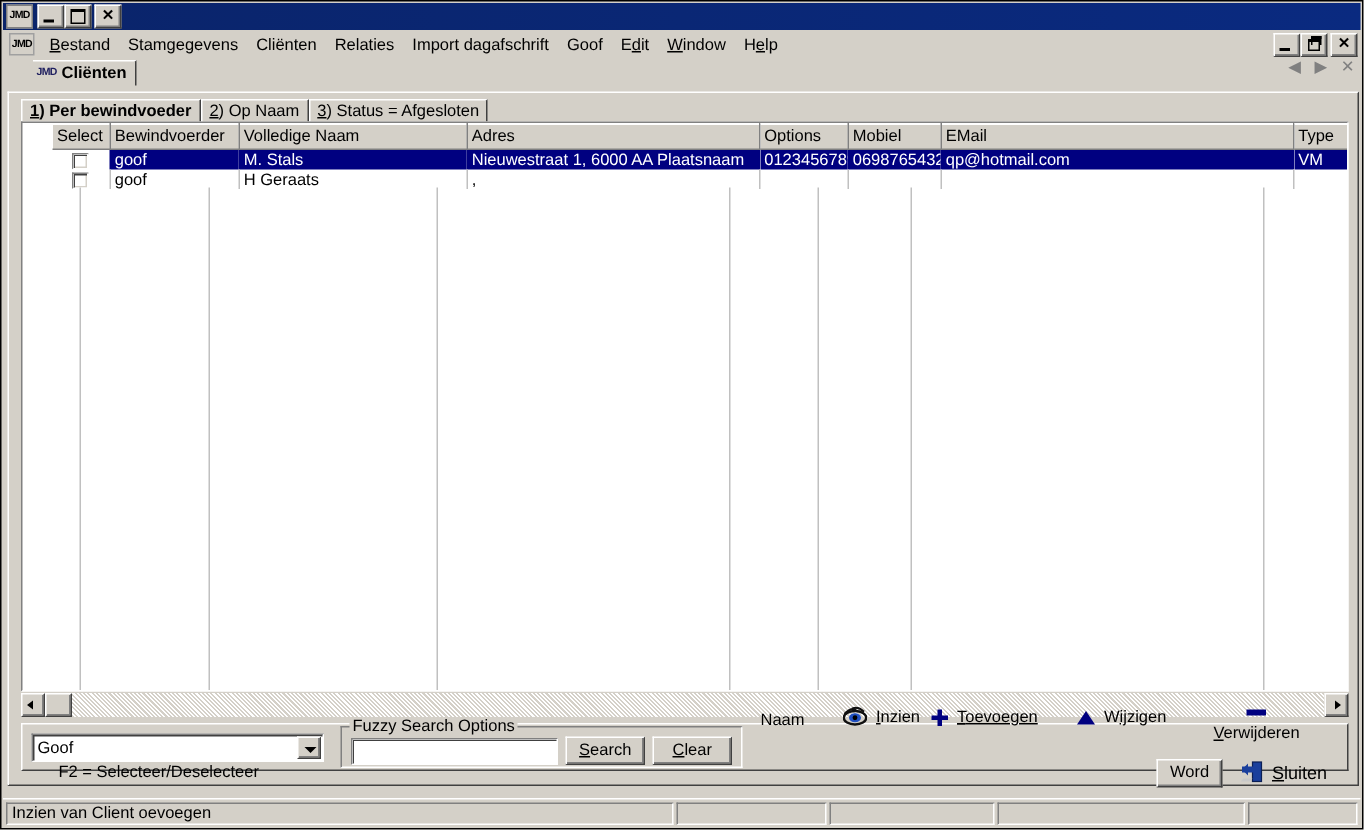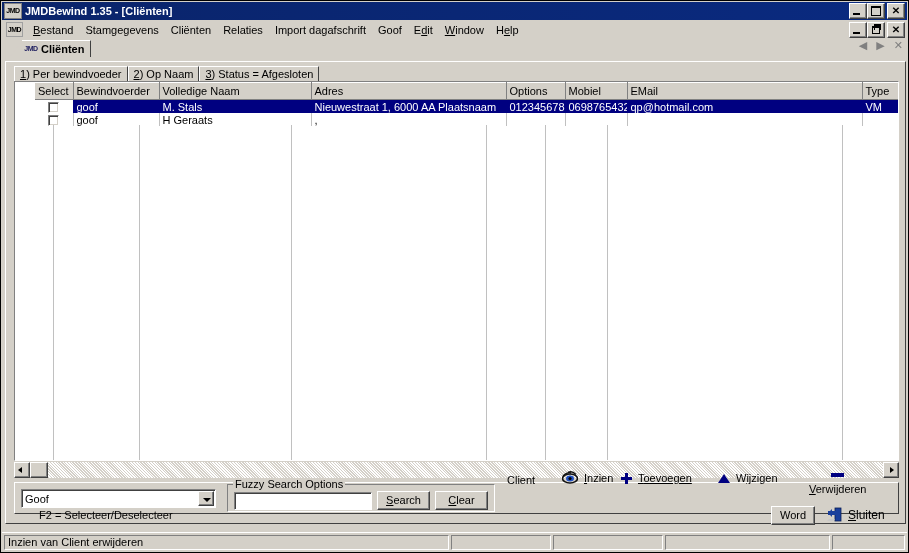--- a/index.html
+++ b/index.html
@@ -179,21 +179,21 @@
     font-size: 11px;
     color: #000;
     background: #d4d0c8;
     border-top: 1px solid #fff;
     border-left: 1px solid #fff;
     border-right: 1px solid #404040;
     box-sizing: border-box;
     white-space: nowrap;
   }
   .tab.active {
-    font-weight: normal;
+    font-weight: bold;
   }
 
   
   .grid-wrap {
     position: absolute;
     left: 8px; top: 19px;
     width: 885px;
     height: 380px;
     background: #fff;
     border-top: 1px solid #808080;
@@ -522,21 +522,20 @@
 
   u.mn { text-decoration: underline; }
 </style>
 </head>
 <body>
 
 <div class="app">
 
   <div class="titlebar">
     <div class="title-icon">JMD</div>
-    <div class="title-text">JMDBewind 1.35 - [Cliënten]</div>
     <div class="sysbtns">
       <div class="sysbtn glyph-min"></div>
       <div class="sysbtn glyph-max"></div>
       <div class="sysbtn glyph-close sep">✕</div>
     </div>
   </div>
 
   <div class="menubar">
     <div class="menu-appicon">JMD</div>
     <div class="menu-item"><u class="mn">B</u><span>estand</span></div>
@@ -663,21 +662,21 @@
         <input type="text" style="width: 100%; height: 100%; border: 0px; outline: 0px; background: transparent; font-size: 11px; font-family: &quot;Liberation Sans&quot;, sans-serif; padding-left: 2px; box-sizing: border-box;" value="">
       </div>
 
       <div class="btn btn-search"><u class="mn">S</u>earch</div>
       <div class="btn btn-clear"><u class="mn">C</u>lear</div>
     </div>
   </div>
 
   <div class="actions">
     <div class="action-item" style="left:506px;top:11px;">
-      <span>Client</span>
+      <span>Naam</span>
     </div>
 
     <div class="action-item" style="left:561px;top:8px;">
       <span class="icon-eye">
         <svg width="16" height="13" viewBox="0 0 16 13">
           <ellipse cx="8" cy="7.5" rx="7.5" ry="4.5" fill="none" stroke="#101010" stroke-width="1.6"></ellipse>
           <ellipse cx="8" cy="7.5" rx="4" ry="3" fill="#2050c0"></ellipse>
           <circle cx="8" cy="7.5" r="1.6" fill="#000"></circle>
           <path d="M1 5 Q5 0.5 9 2" fill="none" stroke="#101010" stroke-width="1.4"></path>
           <path d="M6 1.5 Q10 -0.5 14 3.5" fill="none" stroke="#101010" stroke-width="1.4"></path>
@@ -712,20 +711,20 @@
         <rect x="8" y="1" width="6" height="13" fill="#1a3f9c" stroke="#0b1f55" stroke-width="0.8"></rect>
         <rect x="1" y="4" width="8" height="4" fill="#1a3f9c"></rect>
         <path d="M1 6 L5 2 L5 10 Z" fill="#1a3f9c"></path>
         <path d="M2 12 L8 12 L6 14 L0 14 Z" fill="#c8c8c8"></path>
       </svg>
     </span>
     <span><u class="mn">S</u>luiten</span>
   </div>
 
   <div class="statusbar">
-    <div class="status-cell sc1">Inzien van Client erwijderen</div>
+    <div class="status-cell sc1">Inzien van Client oevoegen</div>
     <div class="status-cell sc2"></div>
     <div class="status-cell sc3"></div>
     <div class="status-cell sc4"></div>
     <div class="status-cell sc5"></div>
   </div>
 
 </div>
 
 </body></html>

